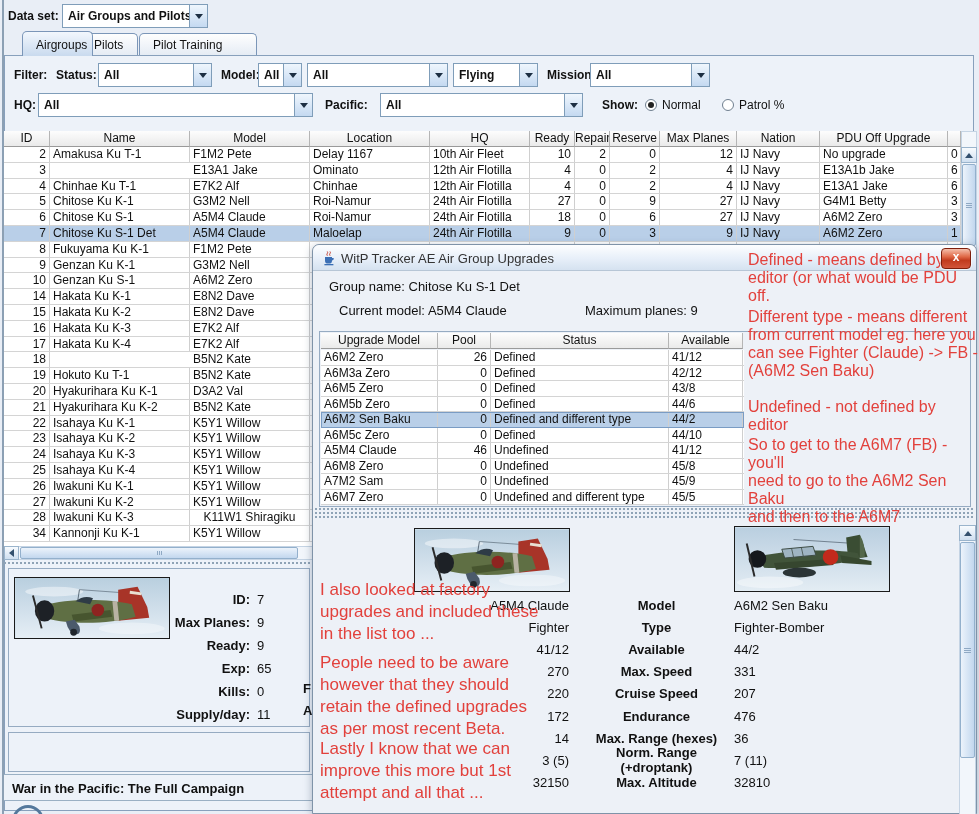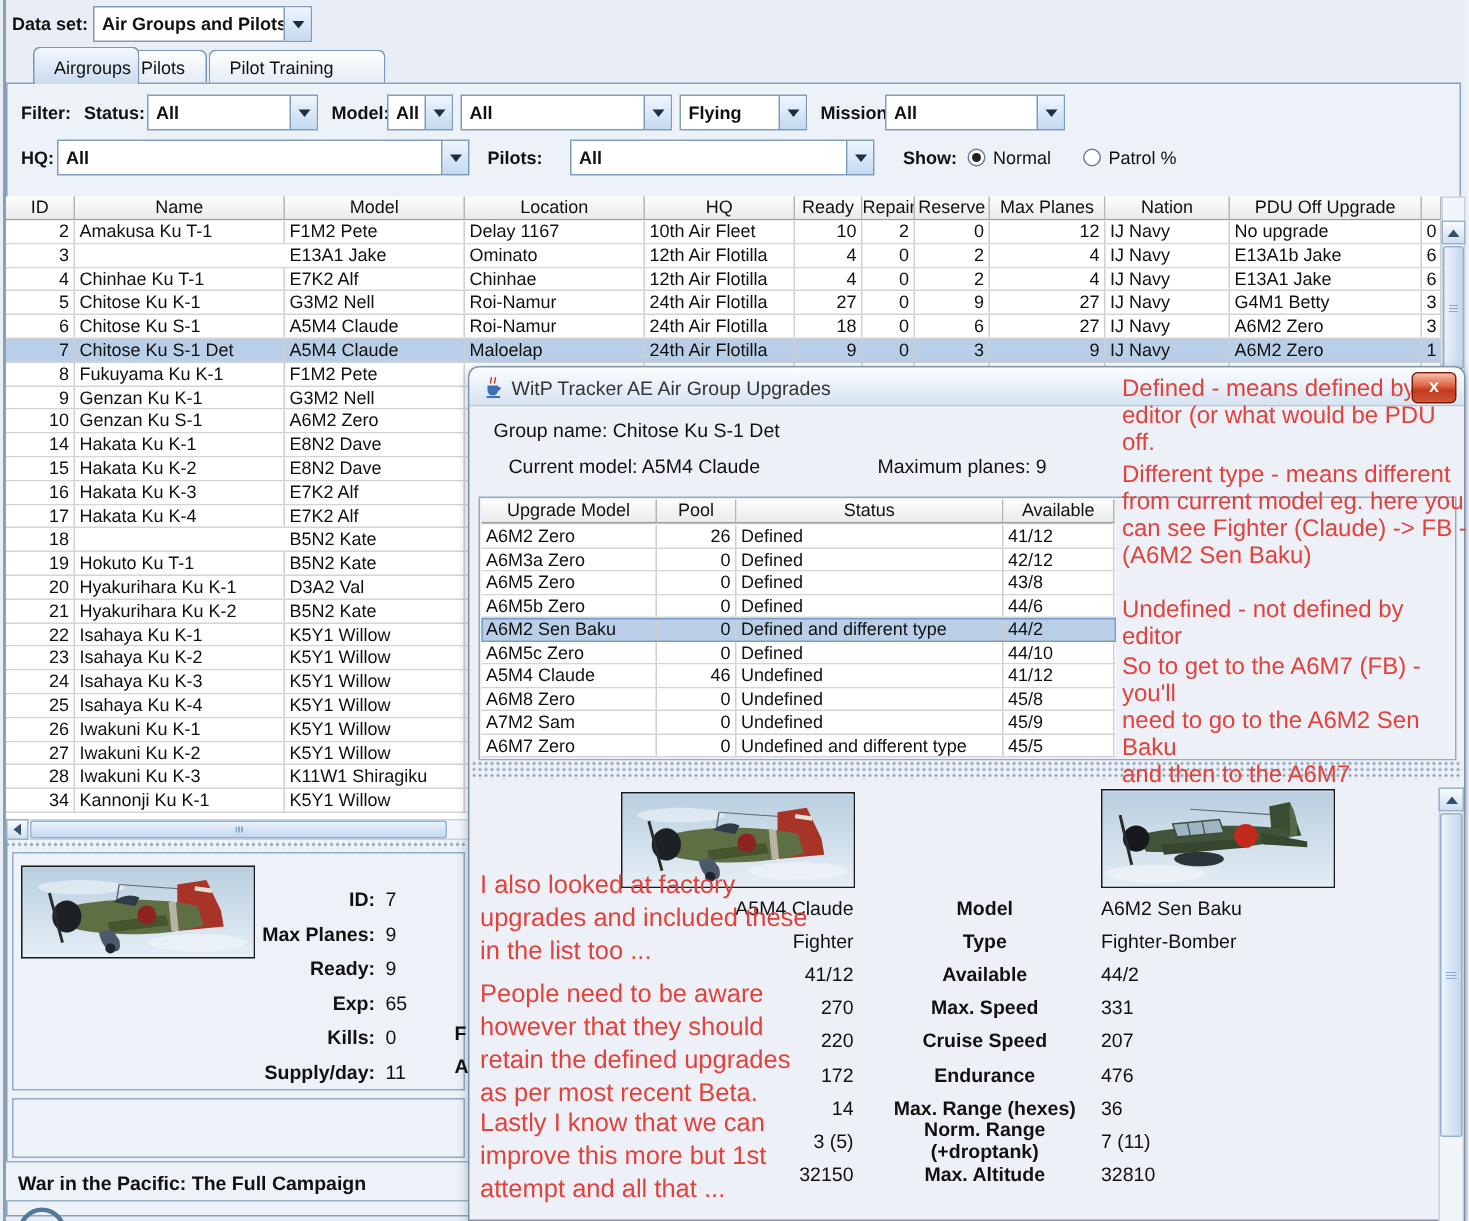--- a/index.html
+++ b/index.html
@@ -123,21 +123,21 @@
       </span>
   </div>
 
   <div class="lbl" style="left:14px;top:93px;">HQ:</div>
   <div class="combo" style="left:38px;top:93px;width:275px;">
     <span class="cval">All</span>
     <span class="cbtn">
         <i class="tri"></i>
       </span>
   </div>
-  <div class="lbl" style="left:325px;top:93px;">Pilots:</div>
+  <div class="lbl" style="left:325px;top:93px;">Pacific:</div>
   <div class="combo" style="left:380px;top:93px;width:203px;">
     <span class="cval">All</span>
     <span class="cbtn">
         <i class="tri"></i>
       </span>
   </div>
   <div class="lbl" style="left:602px;top:93px;">Show:</div>
   <div class="radio sel" style="left:645px;top:99px;"></div>
   <div class="radio-lbl" style="left:662px;top:98px;">Normal</div>
   <div class="radio" style="left:722px;top:99px;"></div>
@@ -476,21 +476,21 @@
         <div class="tcell r" style="width: 35px;"></div>
         <div class="tcell r" style="width: 50px;"></div>
         <div class="tcell r" style="width: 77px;"></div>
         <div class="tcell" style="width: 83px;"></div>
         <div class="tcell" style="width: 128px;"></div>
         <div class="tcell r" style="width: 13px;"></div>
       </div>
       <div class="trow">
         <div class="tcell r" style="width: 46px;">28</div>
         <div class="tcell" style="width: 140px;">Iwakuni Ku K-3</div>
-        <div class="tcell" style="width: 120px;">K11W1 Shiragiku</div>
+        <div class="tcell" style="width: 120px; text-align: center;">K11W1 Shiragiku</div>
         <div class="tcell" style="width: 120px;"></div>
         <div class="tcell" style="width: 100px;"></div>
         <div class="tcell r" style="width: 45px;"></div>
         <div class="tcell r" style="width: 35px;"></div>
         <div class="tcell r" style="width: 50px;"></div>
         <div class="tcell r" style="width: 77px;"></div>
         <div class="tcell" style="width: 83px;"></div>
         <div class="tcell" style="width: 128px;"></div>
         <div class="tcell r" style="width: 13px;"></div>
       </div>

